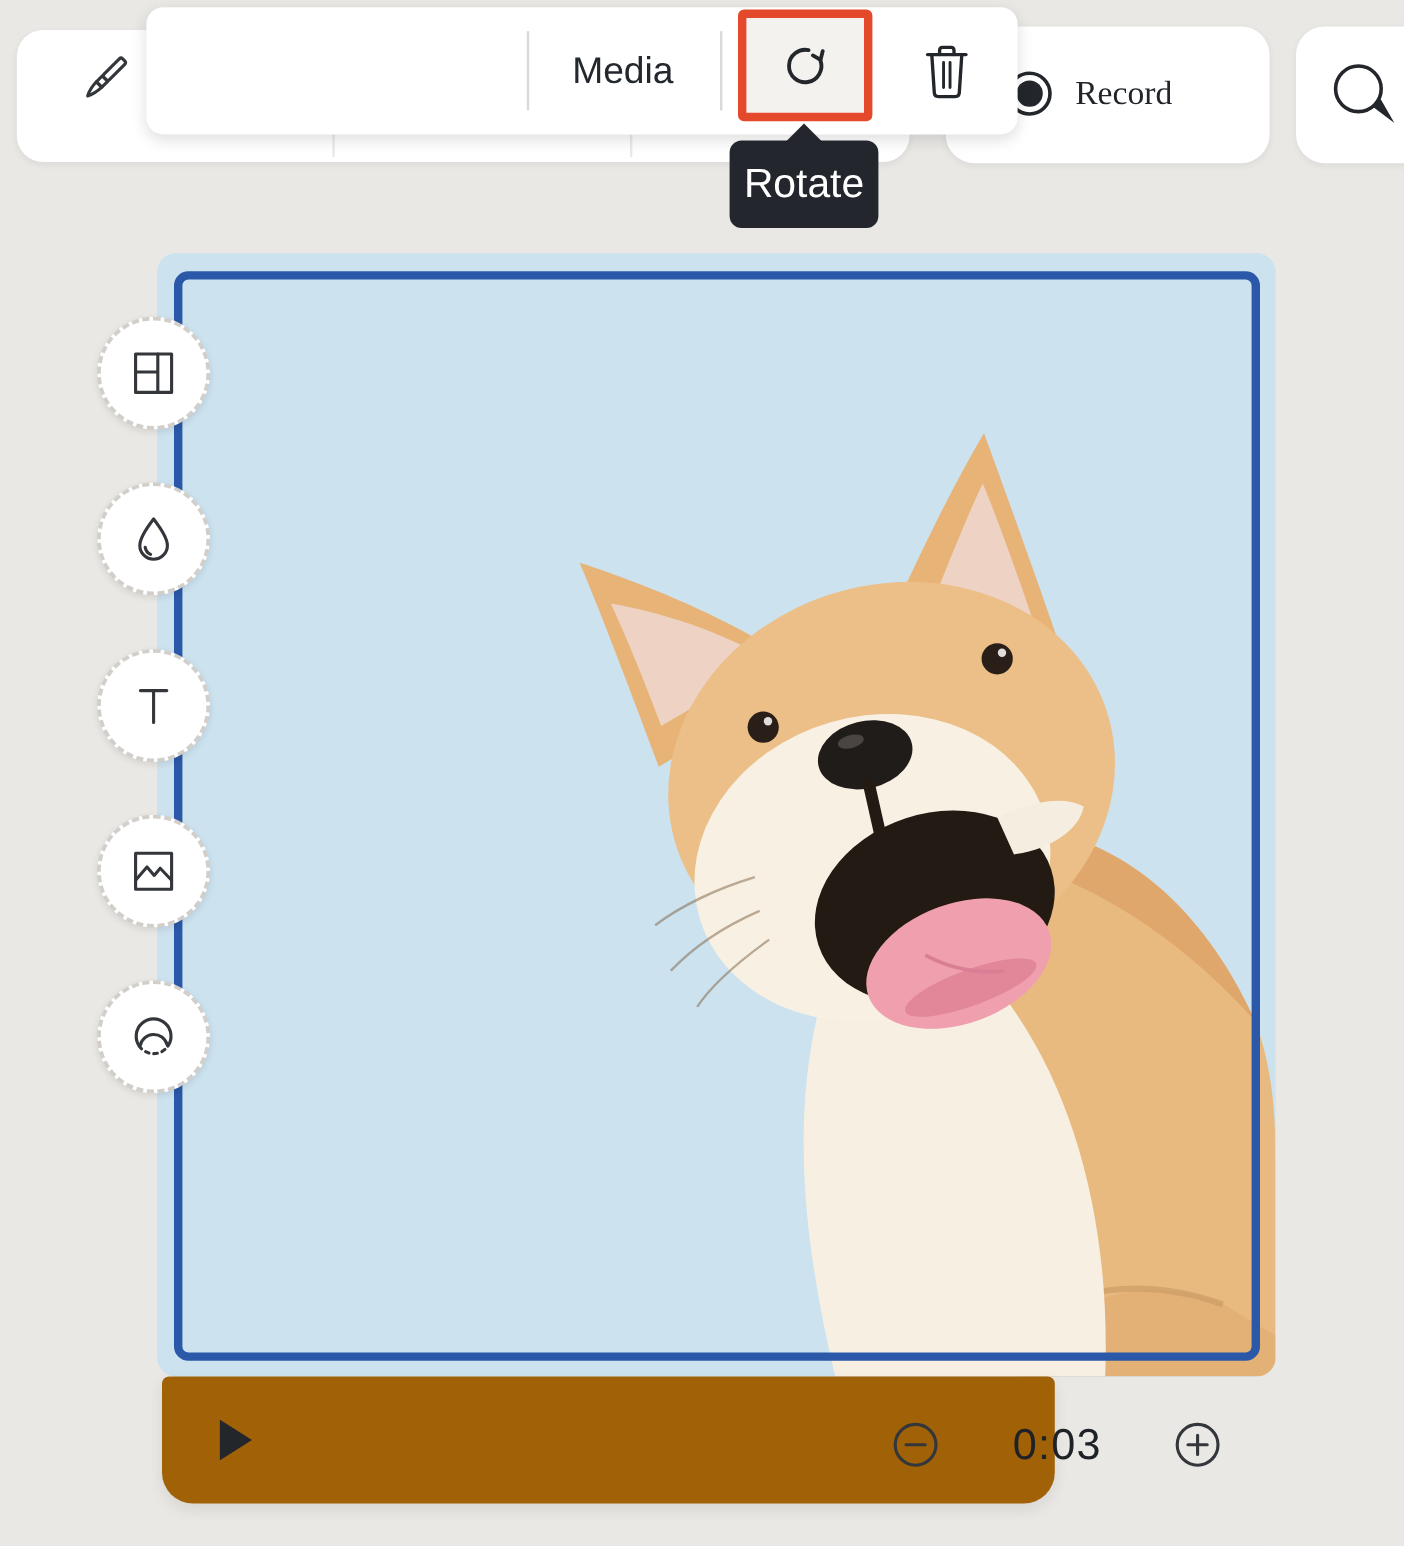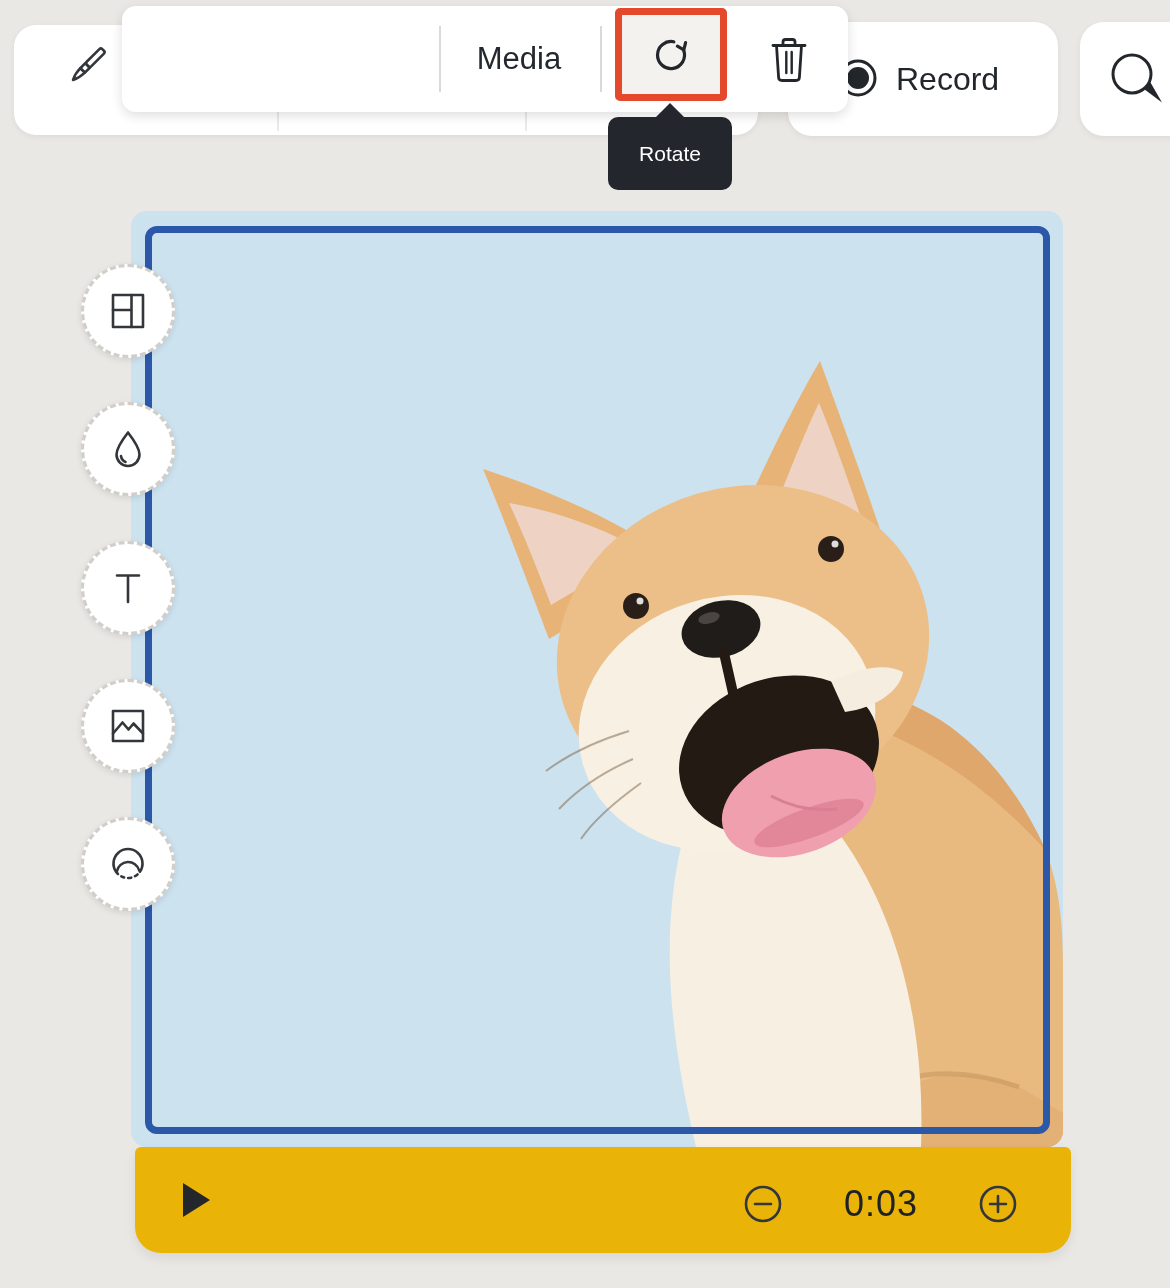--- a/index.html
+++ b/index.html
@@ -8,21 +8,21 @@
   #app { position:relative; width:1170px; height:1288px; overflow:hidden; background:var(--page-bg,#e9e8e5); }
 
   
   .media { position:absolute; left:131px; top:211px; width:932px; height:936px;
            background:var(--media-bg,#cce2ef); border-radius:16px; overflow:hidden; }
   .media svg { display:block; width:100%; height:100%; }
   .selection { position:absolute; left:145px; top:226px; width:905px; height:908px;
                border:7px solid var(--selection,#2b58a8); border-radius:12px; z-index:2; pointer-events:none; }
 
   
-  .player { position:absolute; left:135px; top:1147px; width:936px; height:106px; background:#eab308;
+  .player { position:absolute; left:135px; top:1147px; width:744px; height:106px; background:#a16207;
             border-radius:6px 6px 26px 26px; box-shadow:0 5px 12px rgba(0,0,0,.08); z-index:3; }
   .play-btn { position:absolute; left:48px; top:36px; width:28px; height:34px; cursor:pointer; }
   .ctl { position:absolute; top:35px; width:44px; height:44px; cursor:pointer; }
   .ctl.minus { left:606px; } .ctl.plus { left:841px; }
   .time { position:absolute; left:666px; top:35px; width:160px; height:44px; line-height:44px;
           text-align:center; font-size:36px; font-weight:500; color:#1e2227; letter-spacing:1px; }
 
   
   .side-tool { position:absolute; left:81px; width:94px; height:94px; background:#fff;
                border:3px dashed #d2cfca; border-radius:50%; z-index:4; cursor:pointer;
@@ -30,39 +30,39 @@
                box-shadow:0 2px 6px rgba(0,0,0,.10); }
   .st1{top:264px;} .st2{top:402px;} .st3{top:541px;} .st4{top:679px;} .st5{top:817px;}
 
   
   .rectA { position:absolute; left:14px; top:25px; width:744px; height:110px; background:#fff;
            border-radius:22px; z-index:5; box-shadow:0 2px 6px rgba(0,0,0,.06); }
   .rectA .ghost-div { position:absolute; top:8px; width:2px; height:98px; background:#eceae7; }
   .rectB { position:absolute; left:788px; top:22px; width:270px; height:114px; background:#fff;
            border-radius:24px; z-index:5; box-shadow:0 2px 6px rgba(0,0,0,.06); cursor:pointer; }
   .rectB .rec-label { position:absolute; left:108px; top:0; height:114px; line-height:114px;
-           font-size:32px; color:#22262b; }
+           font-size:28px; color:#22262b;font-family:Liberation Serif, serif; }
   .rectC { position:absolute; left:1080px; top:22px; width:130px; height:114px; background:#fff;
            border-radius:24px; z-index:5; box-shadow:0 2px 6px rgba(0,0,0,.06); cursor:pointer; }
 
   .floatbar { position:absolute; left:122px; top:6px; width:726px; height:106px; background:#fff;
               border-radius:14px; z-index:6; box-shadow:0 4px 12px rgba(0,0,0,.13); }
   .fb-label { position:absolute; top:0; height:106px; line-height:106px; text-align:center;
               font-size:31px; color:#23272e; cursor:pointer; }
   .fb-rm { left:30px; width:266px; } .fb-sc { left:330px; width:134px; }
   .fb-div { position:absolute; top:20px; width:2px; height:66px; background:#dbd9d6; }
   .fb-rotate { position:absolute; left:493px; top:2px; width:112px; height:93px;
                border:7px solid var(--accent,#e5492c); border-radius:5px; background:#f3f2ef;
                display:flex; align-items:center; justify-content:center; cursor:pointer; }
   .fb-trash { position:absolute; left:647px; top:28px; width:40px; height:50px; cursor:pointer; }
 
   
   .tooltip { position:absolute; left:608px; top:117px; width:124px; height:73px;
              background:var(--tooltip-bg,#23262d); border-radius:10px; z-index:7;
-             color:#fff; font-size:21px; text-align:center; line-height:73px; }
+             color:#fff; font-size:34px; text-align:center; line-height:73px; }
   .tooltip .arrow { position:absolute; top:-14px; left:47px; width:0; height:0;
              border-left:15px solid transparent; border-right:15px solid transparent;
              border-bottom:15px solid var(--tooltip-bg,#23262d); }
 
   .icon-stroke { stroke:#33363a; fill:none; stroke-width:2.6; stroke-linecap:round; stroke-linejoin:round; }
 </style>
 </head>
 <body>
 
 <div id="app">

